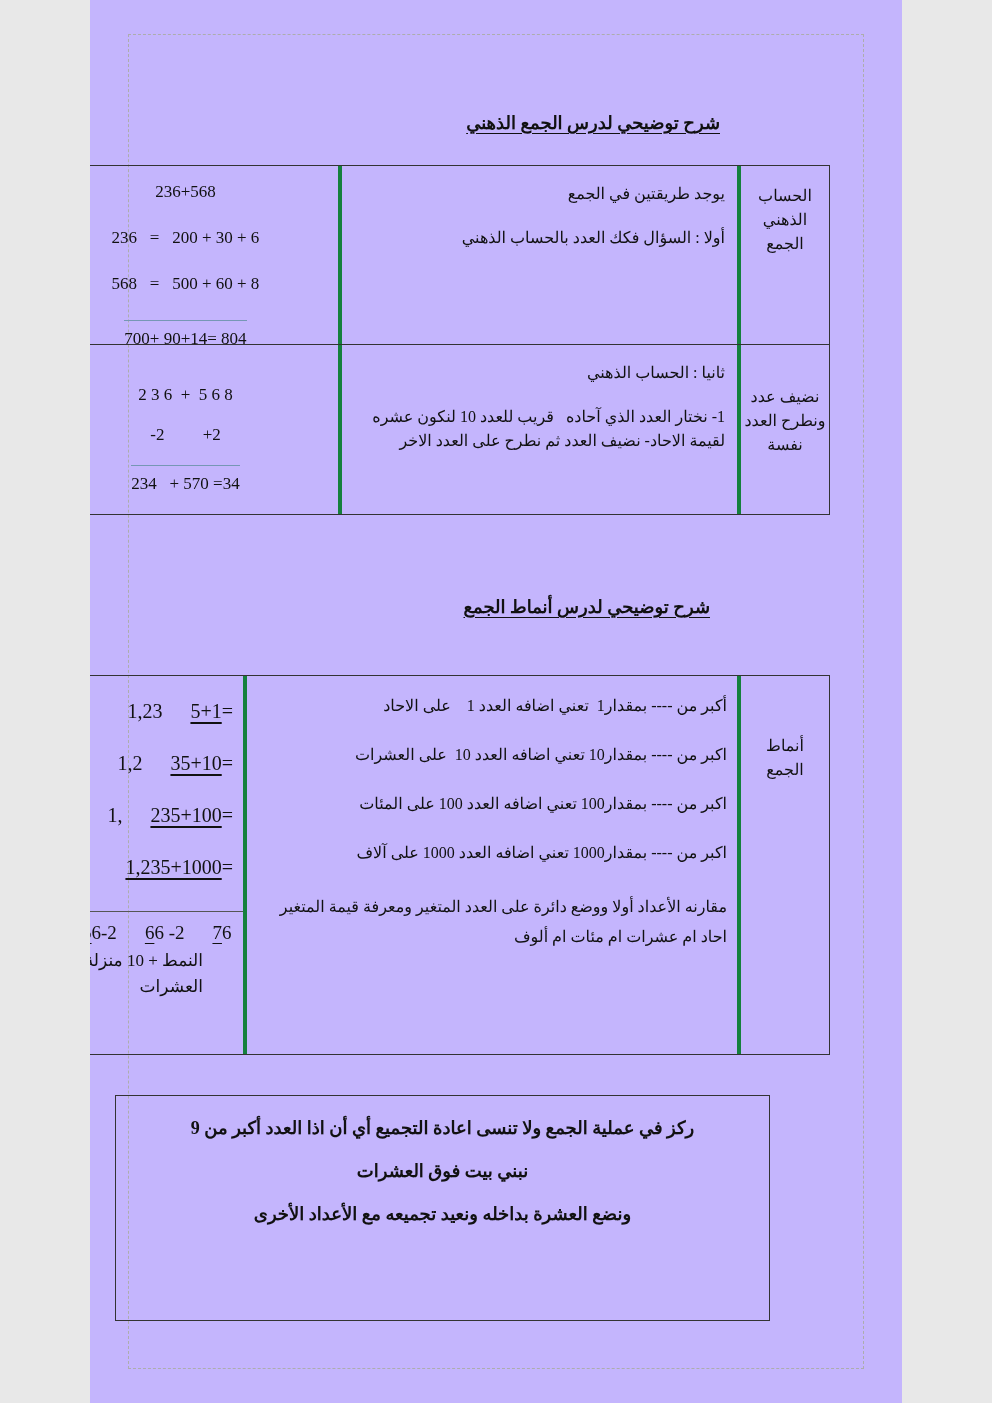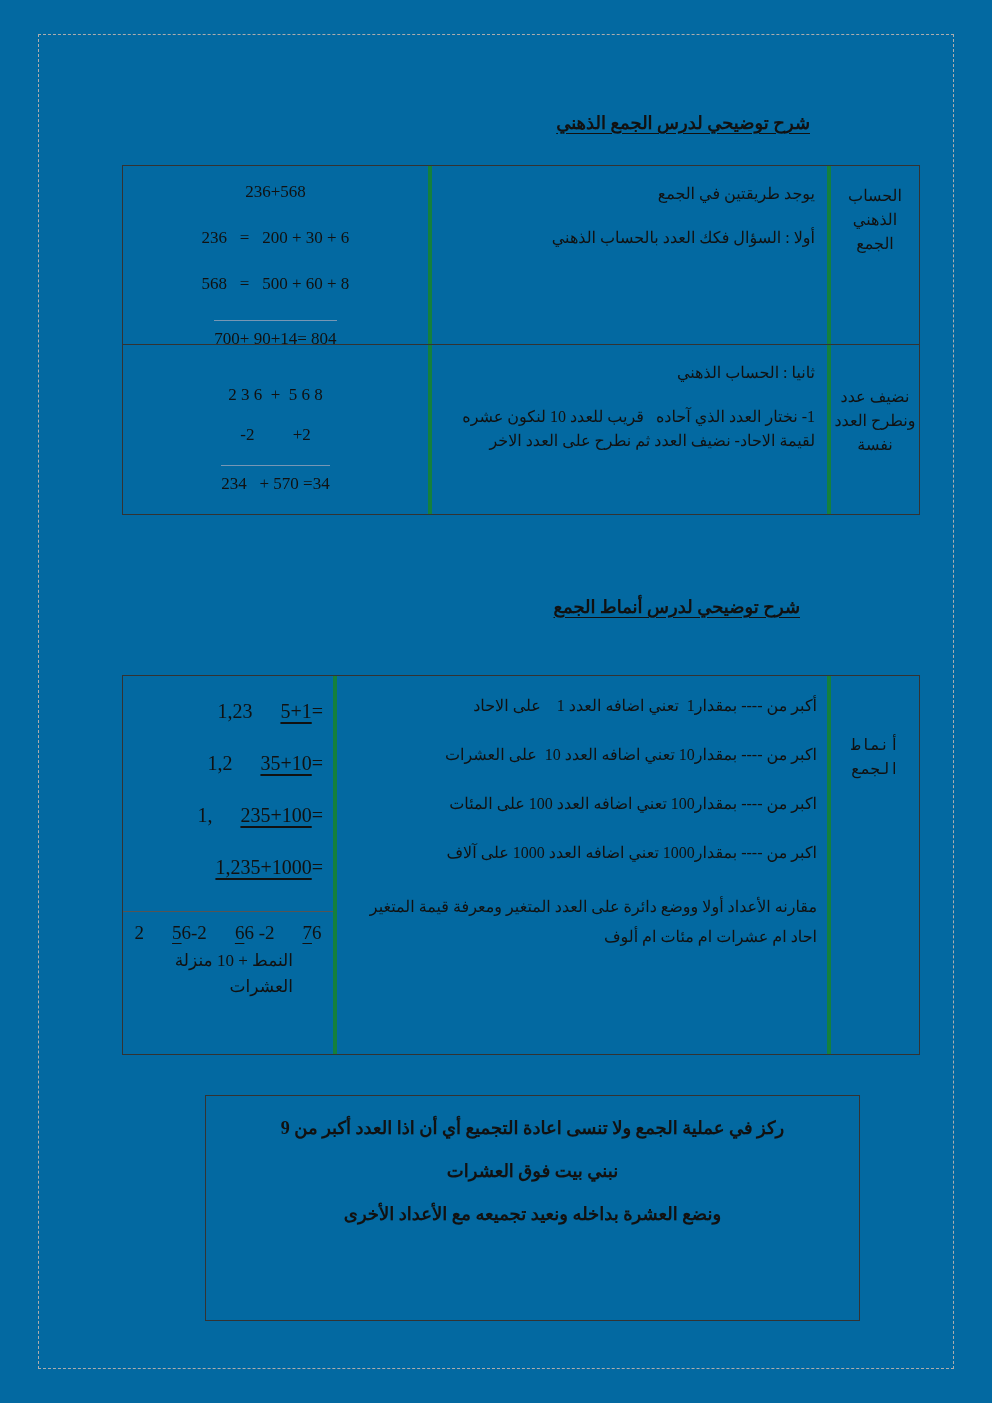--- a/index.html
+++ b/index.html
@@ -1,18 +1,18 @@
 <!DOCTYPE html>
 <html lang="ar" dir="rtl"><head>
 <meta charset="utf-8">
 <style>
   * { margin:0; padding:0; box-sizing:border-box; }
   html,body { background:#e8e8e8; }
   .page {
-    position:relative; width:992px; height:1403px; background:#0369a1;
+    position:relative; width:812px; height:1403px; background:#c4b5fd;
     font-family:"Liberation Serif", serif; color:#111; direction:rtl;
     overflow:hidden; margin:0 auto;
   }
   .frame { position:absolute; left:38px; right:38px; top:34px; bottom:34px; border:1px dashed #adadad; }
 
   .title { position:absolute; font-size:18px; font-weight:700; text-decoration:underline; text-underline-offset:4px; white-space:pre; }
   .title1 { top:112px; right:182px; }
   .title2 { top:596px; right:192px; }
 
   .tbl { position:absolute; right:72px; width:798px; border:1px solid #333; }
@@ -20,21 +20,21 @@
   .tbl2 { top:675px; }
   .trow { display:flex; }
   .trow + .trow { border-top:1px solid #333; }
   .tbl1 .trow1 { height:178px; }
   .tbl1 .trow2 { height:170px; }
   .tbl2 .trow1 { height:378px; }
   .cell:not(:last-child) { border-left:4px solid #15803d; }
 
   .chead { width:92px; text-align:center; font-size:16px; line-height:24px; padding-top:18px; }
   .trow2 .chead { padding-top:40px; }
-  .tbl2 .chead { padding-top:58px;font-family:Liberation Mono, monospace; }
+  .tbl2 .chead { padding-top:58px; }
 
   .cexp { flex:1; font-size:16px; padding:16px 12px 0 8px; }
   .exline { white-space:pre; line-height:24px; }
   .gapafter { margin-bottom:20px; }
 
   .cmath1 { width:305px; text-align:center; font-size:17px; padding-top:16px; }
   .trow2 .cmath1 { padding-top:40px; }
   .eq { direction:ltr; white-space:pre; margin-bottom:26px; }
   .trow2 .eq { margin-bottom:20px; }
   .eq.sum { display:inline-block; border-top:1px solid #7697b5; padding-top:8px; margin-bottom:0; }

